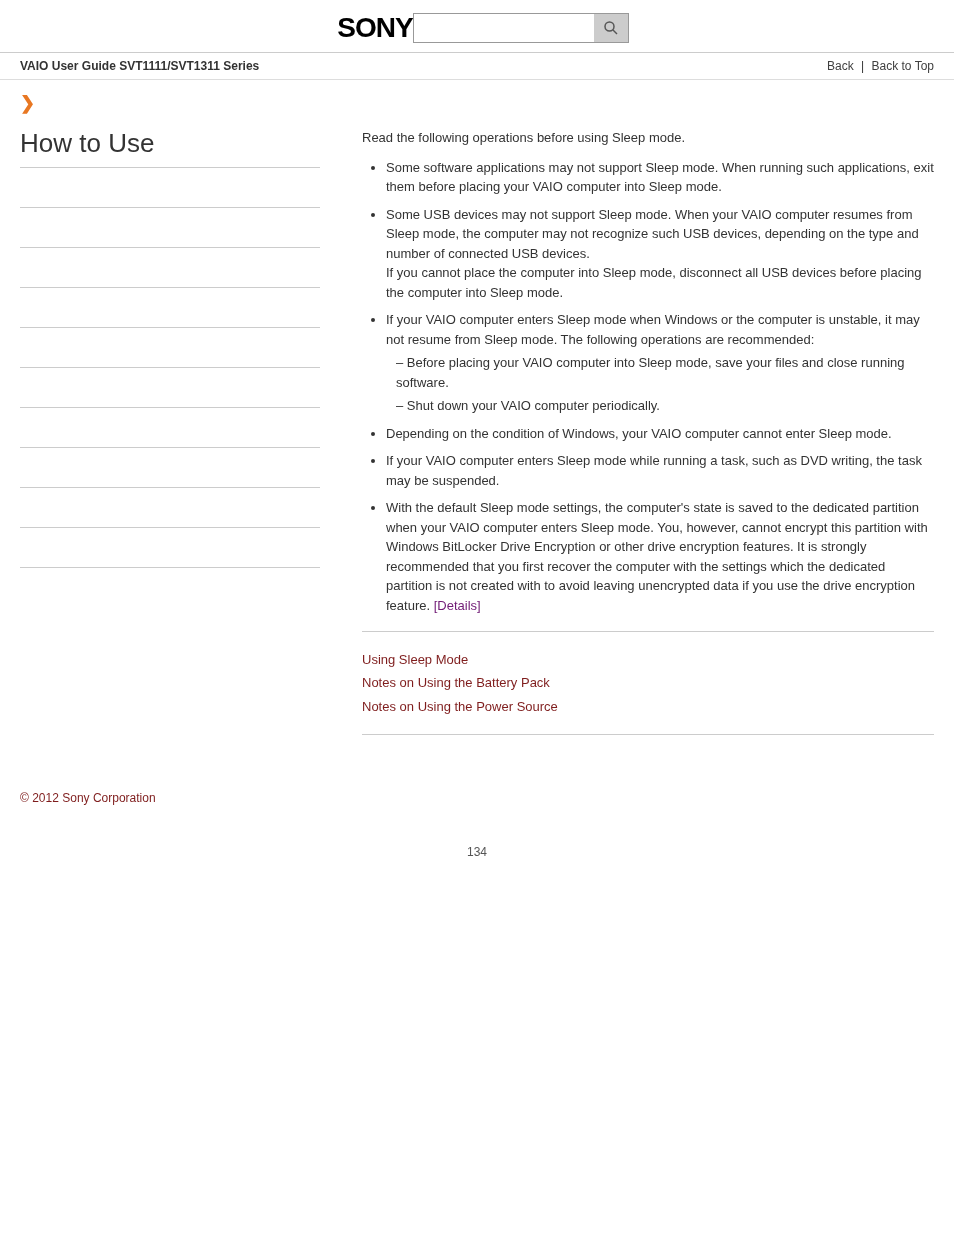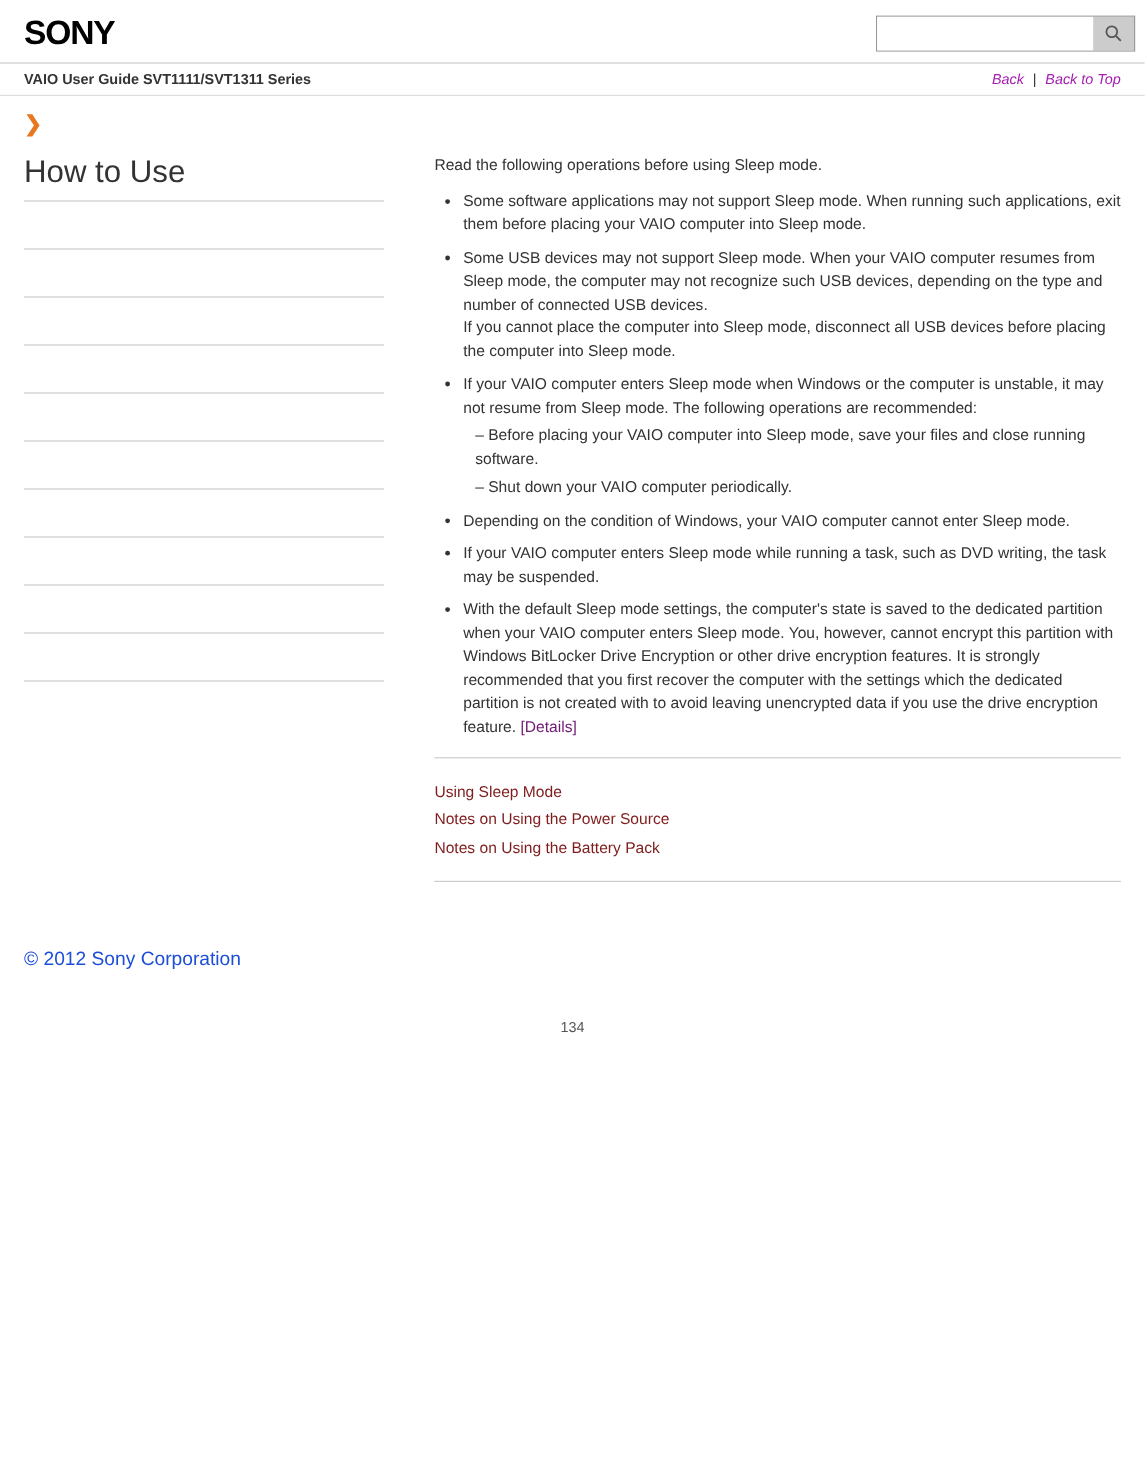--- a/index.html
+++ b/index.html
@@ -9,21 +9,21 @@
       color: #333;
       background: #fff;
       width: 954px;
       min-height: 1235px;
     }
 
     
     .header {
       display: flex;
       align-items: center;
-      justify-content: space-between;
+      justify-content: center;
       padding: 12px 8px 8px 20px;
       border-bottom: 1px solid #ccc;
     }
     .sony-logo {
       font-size: 28px;
       font-weight: 900;
       letter-spacing: -1px;
       color: #000;
       font-family: Arial Black, Arial, sans-serif;
     }
@@ -63,23 +63,22 @@
     }
     .nav-guide {
       font-size: 12px;
       color: #333;
       font-weight: bold;
     }
     .nav-links {
       font-size: 12px;
     }
     .nav-links a {
-      color: #a21caf;
+      color: #404040;
       text-decoration: none;
-      font-style: italic;
     }
     .nav-links .separator {
       color: #333;
       margin: 0 4px;
     }
 
     
     .breadcrumb-area {
       padding: 12px 20px 4px 20px;
     }
@@ -178,22 +177,22 @@
       display: block;
       color: #7f1d1d;
       text-decoration: none;
       font-size: 13px;
       line-height: 1.8;
     }
 
     
     .footer {
       padding: 20px 20px 0 20px;
-      font-size: 16px;
-      color: #1d4ed8;
+      font-size: 12px;
+      color: #7f1d1d;
     }
 
     .page-number {
       text-align: center;
       font-size: 12px;
       color: #555;
       margin-top: 40px;
       padding-bottom: 20px;
     }
   </style>
@@ -289,22 +288,22 @@
       </li>
       <li>
         <span>With the default Sleep mode settings, the computer's state is saved to the dedicated partition when your VAIO computer enters Sleep mode. You, however, cannot encrypt this partition with Windows BitLocker Drive Encryption or other drive encryption features. It is strongly recommended that you first recover the computer with the settings which the dedicated partition is not created with to avoid leaving unencrypted data if you use the drive encryption feature. </span><a href="#" class="details-link">[Details]</a>
       </li>
     </ul>
 
     <hr class="content-divider">
 
     <div class="related-links">
       <a href="#">Using Sleep Mode</a>
+      <a href="#">Notes on Using the Battery Pack</a>
       <a href="#">Notes on Using the Power Source</a>
-      <a href="#">Notes on Using the Battery Pack</a>
     </div>
 
     <hr class="content-divider">
   </div>
 
 </div>
 
 <div class="footer">
   <span>© 2012 Sony Corporation</span>
 </div>

